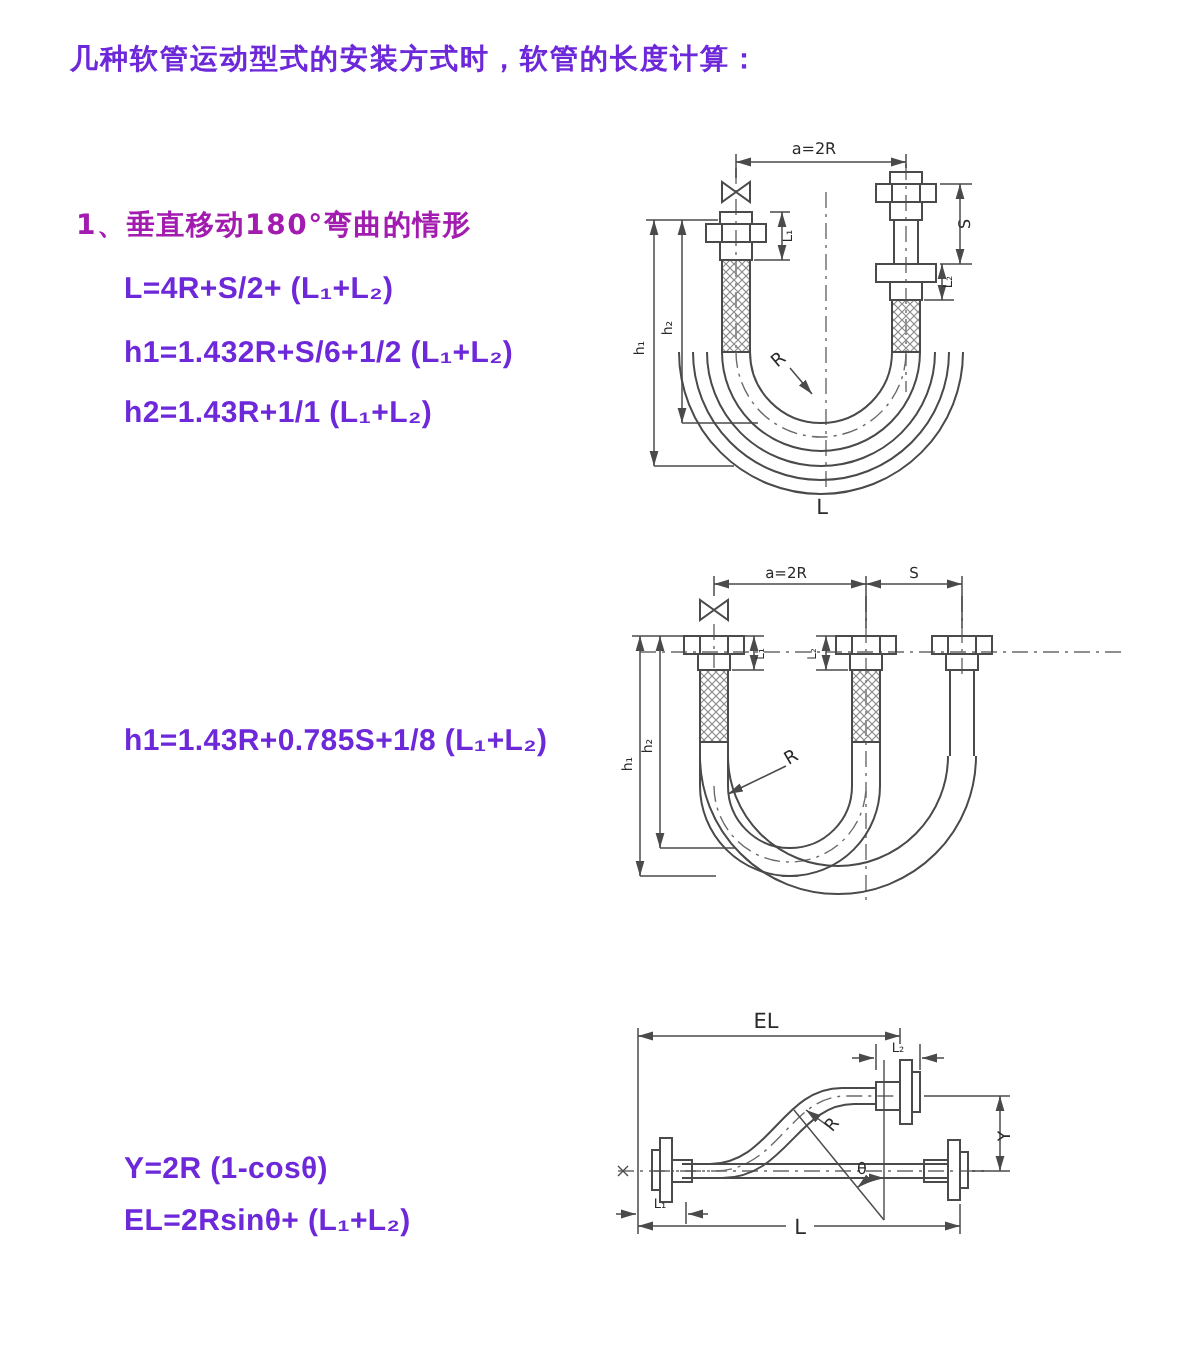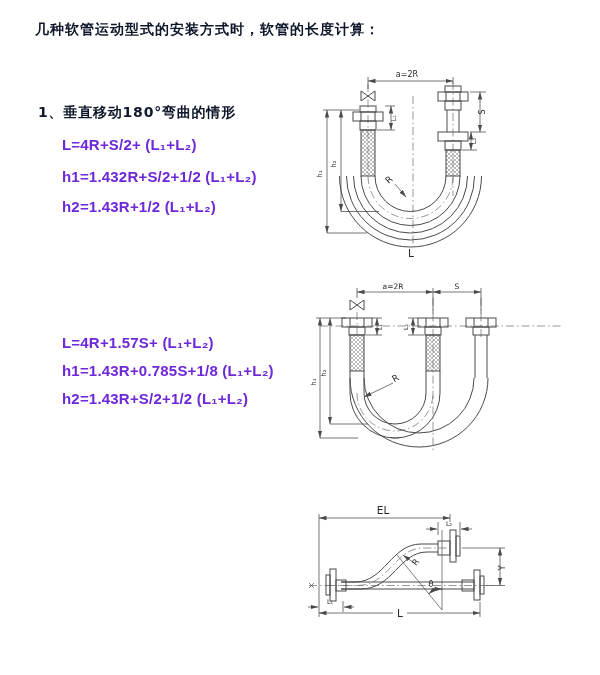--- a/index.html
+++ b/index.html
@@ -2,50 +2,50 @@
 <html><head>
 <meta charset="utf-8">
 <style>
   html,body { margin:0; padding:0; }
   .page {
     position:relative; width:600px; height:675px; background:#ffffff;
     font-family:"DejaVu Sans", sans-serif; overflow:hidden; color:#1a1a1a;
   }
   .title {
     position:absolute; left:35px; top:21px; font-size:14px; font-weight:bold;
-    letter-spacing:1px; color:#0f172a;
+    letter-spacing:1px; color:#6d28d9;
   }
   .sec-heading {
     position:absolute; left:38px; font-size:14px; font-weight:bold;
-    letter-spacing:0.8px; color:#0f172a; white-space:nowrap;
+    letter-spacing:0.8px; color:#a21caf; white-space:nowrap;
   }
   .formula {
     position:absolute; left:62px; font-size:15px; font-weight:700;
     font-family:"Liberation Sans","DejaVu Sans",sans-serif;
     letter-spacing:0.2px; color:#6d28d9; white-space:nowrap;
   }
   svg.diag { position:absolute; }
   svg text { font-family:"DejaVu Sans",sans-serif; }
 </style>
 </head>
 <body>
 
 <div class="page">
 
   <div class="title">几种软管运动型式的安装方式时，软管的长度计算：</div>
 
   <div class="sec-heading" style="top:104px"><span>1、</span><span>垂直移动180°弯曲的情形</span></div>
   <div class="formula" style="top:136px">L=4R+S/2+ (L₁+L₂)</div>
-  <div class="formula" style="top:168px">h1=1.432R+S/2+1/2 (L₁+L₂)</div>
-  <div class="formula" style="top:198px">h2=1.43R+1/2 (L₁+L₂)</div>
-
-  <div class="formula" style="top:334px">L=4R+1.57S+ (L₁+L₂)</div>
+  <div class="formula" style="top:168px">h1=1.432R+S/6+1/2 (L₁+L₂)</div>
+  <div class="formula" style="top:198px">h2=1.43R+1/1 (L₁+L₂)</div>
+
   <div class="formula" style="top:362px">h1=1.43R+0.785S+1/8 (L₁+L₂)</div>
-  <div class="formula" style="top:390px">h2=1.43R+S/2+1/2 (L₁+L₂)</div>
-
+
+  <div class="formula" style="top:576px">Y=2R (1-cosθ)</div>
+  <div class="formula" style="top:602px">EL=2Rsinθ+ (L₁+L₂)</div>
 
   <svg class="diag" style="left:303px;top:64px" width="285" height="198" viewBox="0 0 285 198">
     <defs>
       <pattern id="xh1" width="4" height="4" patternUnits="userSpaceOnUse">
         <path d="M0,0 L4,4 M4,0 L0,4" stroke="#8a8a8a" stroke-width="0.6"></path>
       </pattern>
       <marker id="ar1" markerWidth="9" markerHeight="6" refX="7.5" refY="2.5" orient="auto-start-reverse" markerUnits="userSpaceOnUse">
         <path d="M0,0.3 L7.5,2.5 L0,4.7 z" fill="#4a4a4a"></path>
       </marker>
     </defs>

